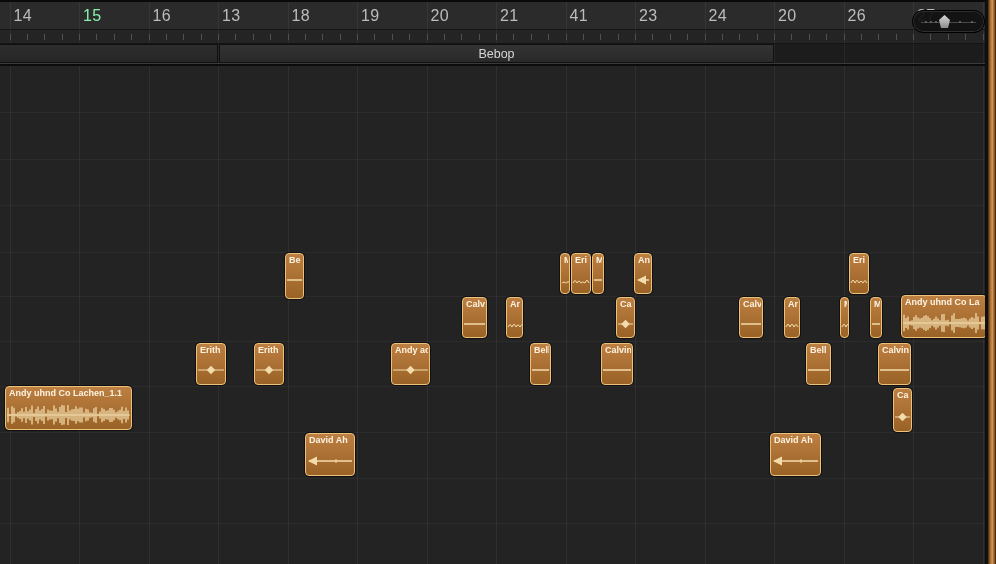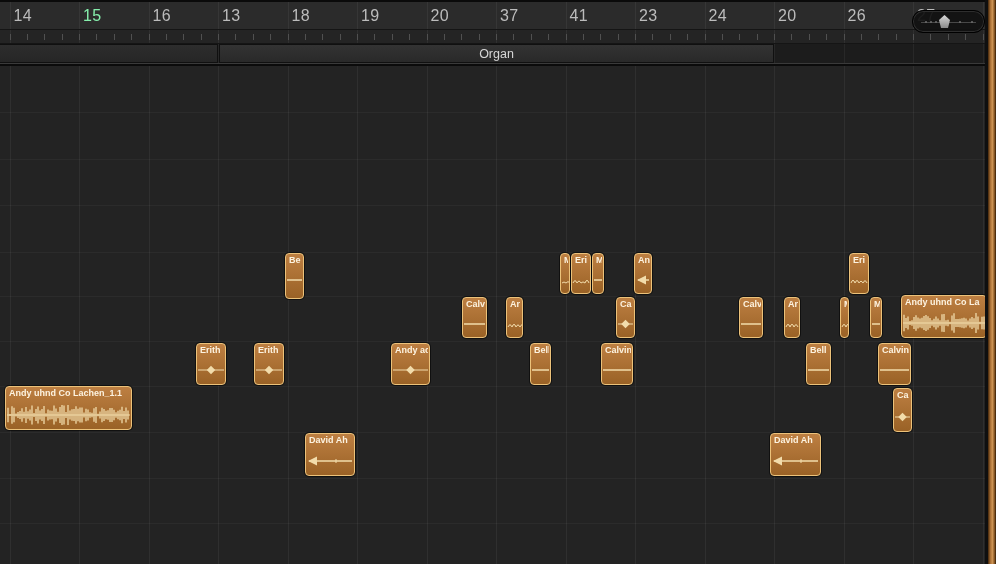--- a/index.html
+++ b/index.html
@@ -43,21 +43,21 @@
 </head>
 <body>
 
 <div class="stage" id="stage">
   <div class="band" id="ruler"></div>
   <div class="band" id="tickrow"></div>
   <div class="band" id="markerrow"></div>
 
   <div class="marker" id="m-pre" style="left: 0px; width: 218px;"></div>
   <div class="marker" id="m-chorus" style="left: 219px; width: 555px;">
-    <span>Organ</span>
+    <span>Bebop</span>
   </div>
 
   <div class="hline" style="top:29px;height:1px;background:#151515;"></div>
   <div class="hline" style="top:43px;height:1px;background:#151515;"></div>
   <div class="hline" style="top:63px;height:1px;background:#3a3a3a;"></div>
   <div class="hline" style="top:64px;height:2px;background:#0b0b0b;"></div>
 
 
   <div id="zslider" style="left: 912px; top: 10px; width: 73px; height: 23px;">
     <div class="zs-track"></div>
@@ -80,21 +80,21 @@
     <div class="barnum" style="left: 152.5px; color: rgb(188, 188, 188);">16</div>
     <div class="vline" style="left: 218px;"></div>
     <div class="barnum" style="left: 222px; color: rgb(188, 188, 188);">13</div>
     <div class="vline" style="left: 287.5px;"></div>
     <div class="barnum" style="left: 291.5px; color: rgb(188, 188, 188);">18</div>
     <div class="vline" style="left: 357px;"></div>
     <div class="barnum" style="left: 361px; color: rgb(188, 188, 188);">19</div>
     <div class="vline" style="left: 426.5px;"></div>
     <div class="barnum" style="left: 430.5px; color: rgb(188, 188, 188);">20</div>
     <div class="vline" style="left: 496px;"></div>
-    <div class="barnum" style="left: 500px; color: rgb(188, 188, 188);">37</div>
+    <div class="barnum" style="left: 500px; color: rgb(188, 188, 188);">21</div>
     <div class="vline" style="left: 565.5px;"></div>
     <div class="barnum" style="left: 569.5px; color: rgb(188, 188, 188);">41</div>
     <div class="vline" style="left: 635px;"></div>
     <div class="barnum" style="left: 639px; color: rgb(188, 188, 188);">23</div>
     <div class="vline" style="left: 704.5px;"></div>
     <div class="barnum" style="left: 708.5px; color: rgb(188, 188, 188);">24</div>
     <div class="vline" style="left: 774px;"></div>
     <div class="barnum" style="left: 778px; color: rgb(188, 188, 188);">20</div>
     <div class="vline" style="left: 843.5px;"></div>
     <div class="barnum" style="left: 847.5px; color: rgb(188, 188, 188);">26</div>

